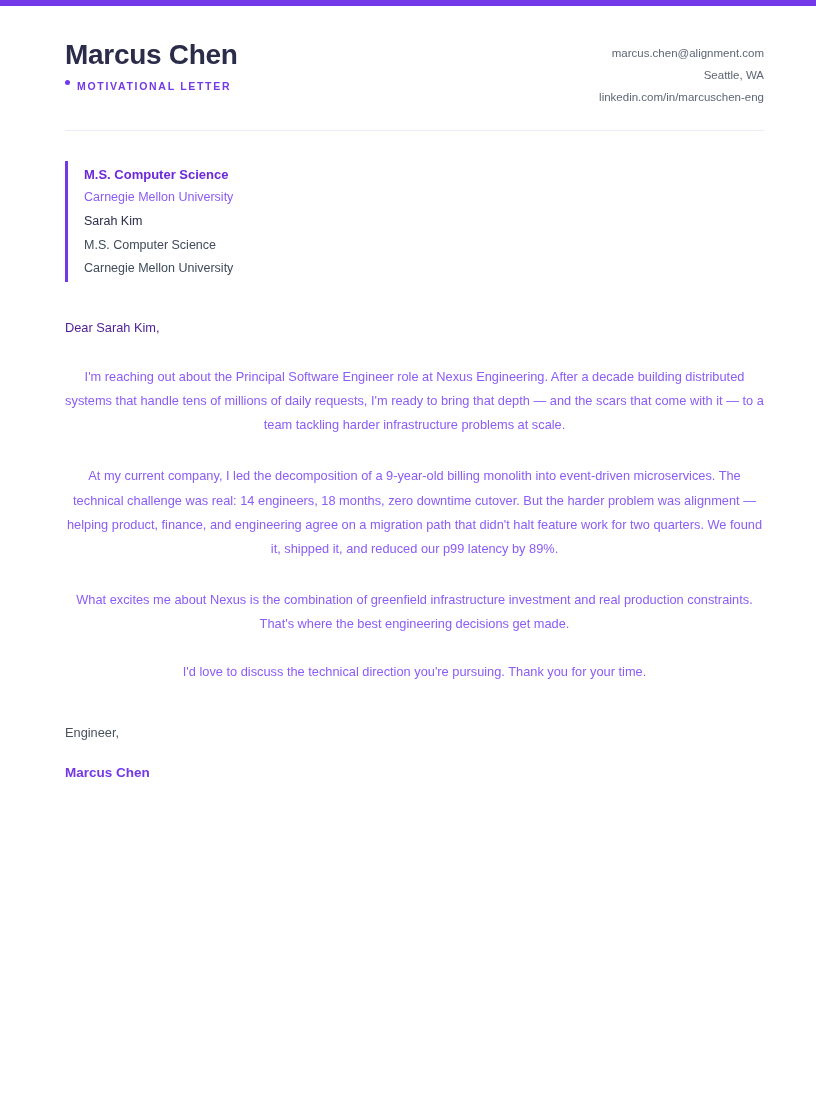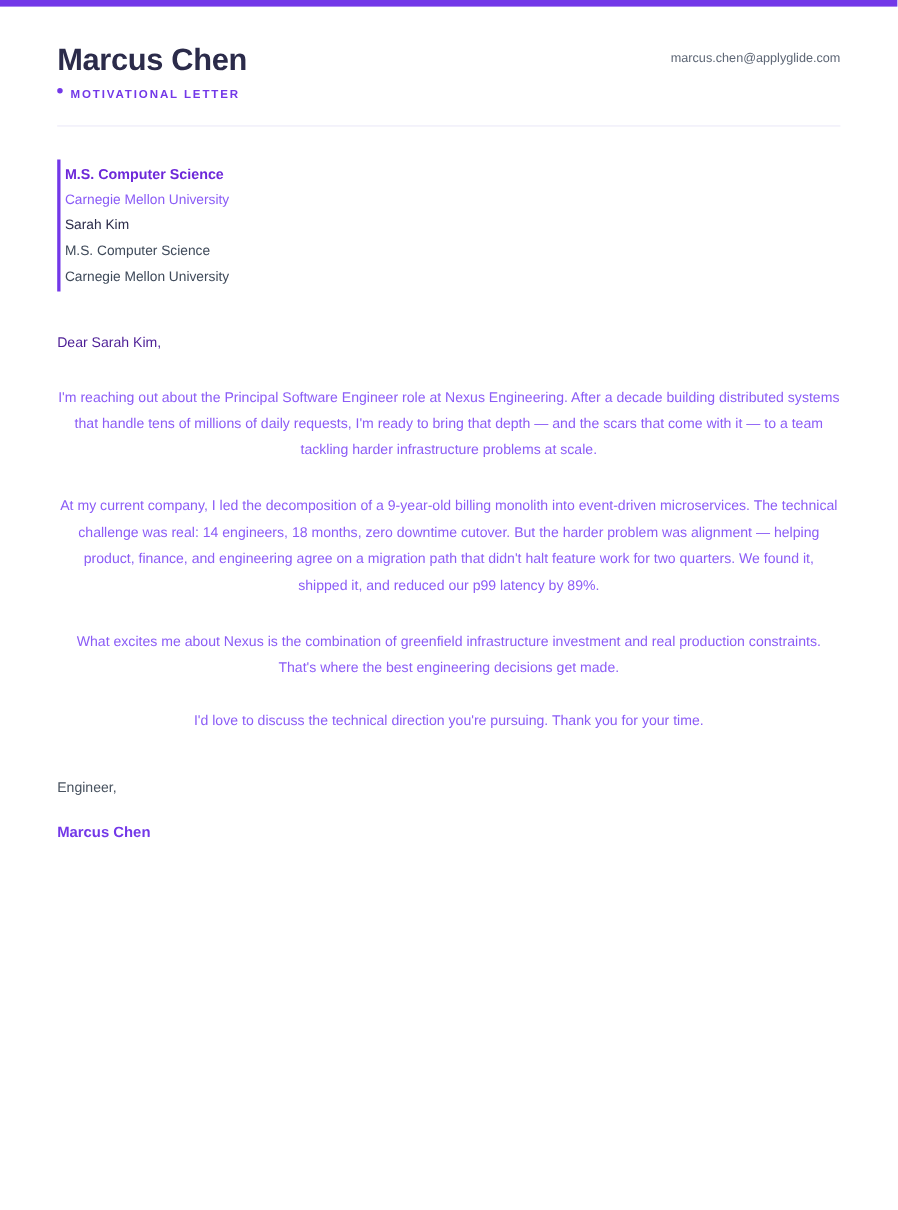--- a/index.html
+++ b/index.html
@@ -23,20 +23,21 @@
     top: 0; left: 0;
     width: 816px;
     height: 6px;
     background: #7338e8;
   }
 
   
   .page {
     padding: 0 52px;
     padding-top: 34px;
+    margin-left: 13px;
   }
 
   
   .header {
     display: flex;
     justify-content: space-between;
     align-items: flex-start;
     padding-bottom: 22px;
   }
 
@@ -90,21 +91,21 @@
     margin-top: 62px;
     font-size: 11.5px;
     color: #a78bfa;
     letter-spacing: 0.1px;
   }
 
   
   .recipient {
     margin-top: 30px;
     border-left: 3px solid #7338e8;
-    padding-left: 4px;
+    padding-left: 16px;
     padding-top: 2px;
     padding-bottom: 2px;
   }
 
   .recipient-role {
     font-size: 13px;
     font-weight: 700;
     color: #6d28d9;
     line-height: 1.78;
   }
@@ -171,21 +172,23 @@
 
   <div class="header">
     <div class="header-left">
       <div class="name">Marcus Chen</div>
       <div class="doc-kind">
         <span class="kind-dot"></span>
         <span>MOTIVATIONAL LETTER</span>
       </div>
     </div>
     <div class="header-right">
-      <div>marcus.chen@applyglide.com</div>
+      <div>marcus.chen@alignment.com</div>
+      <div>Seattle, WA</div>
+      <div>linkedin.com/in/marcuschen-eng</div>
     </div>
   </div>
 
   <div class="divider"></div>
 
 
   <div class="recipient">
     <div class="recipient-role">M.S. Computer Science</div>
     <div class="recipient-org-accent">Carnegie Mellon University</div>
     <div class="recipient-name">Sarah Kim</div>

